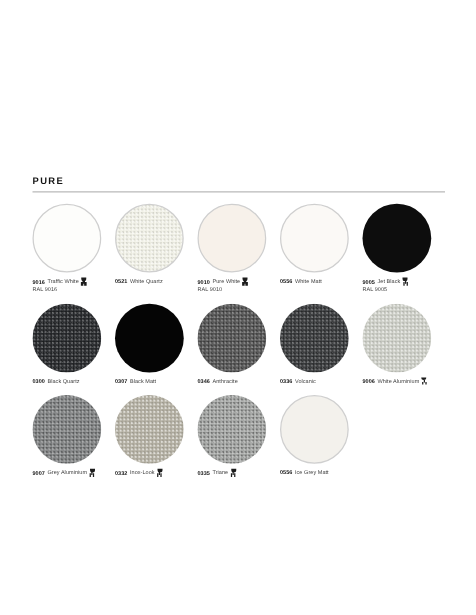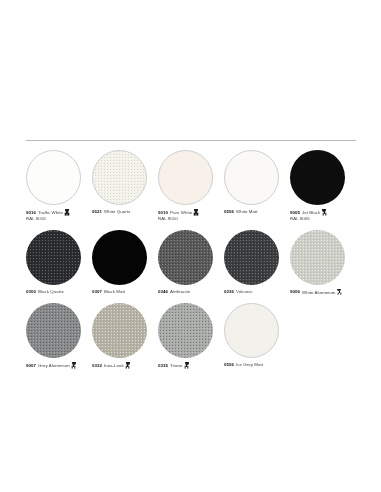--- a/index.html
+++ b/index.html
@@ -146,20 +146,21 @@
     background: #1c1c1c;
     box-shadow: -1.3px 1.6px 0 0 #1c1c1c, 1.3px 1.6px 0 0 #1c1c1c;
   }
 </style>
 </head>
 <body>
 
 <div class="page">
   <div class="sheet">
 
+    <div class="section-head">PURE</div>
     <div class="rule"></div>
 
     <div id="rows">
         <div class="row">
           <div class="cell">
             <div class="swatch ring" style="background-color: rgb(253, 253, 251);"></div>
             <div class="label">
               <span class="label-main"><span class="code">9016</span><span class="name">Traffic White</span><span class="mark"></span></span>
               <span class="ral">RAL 9016</span>
             </div>

